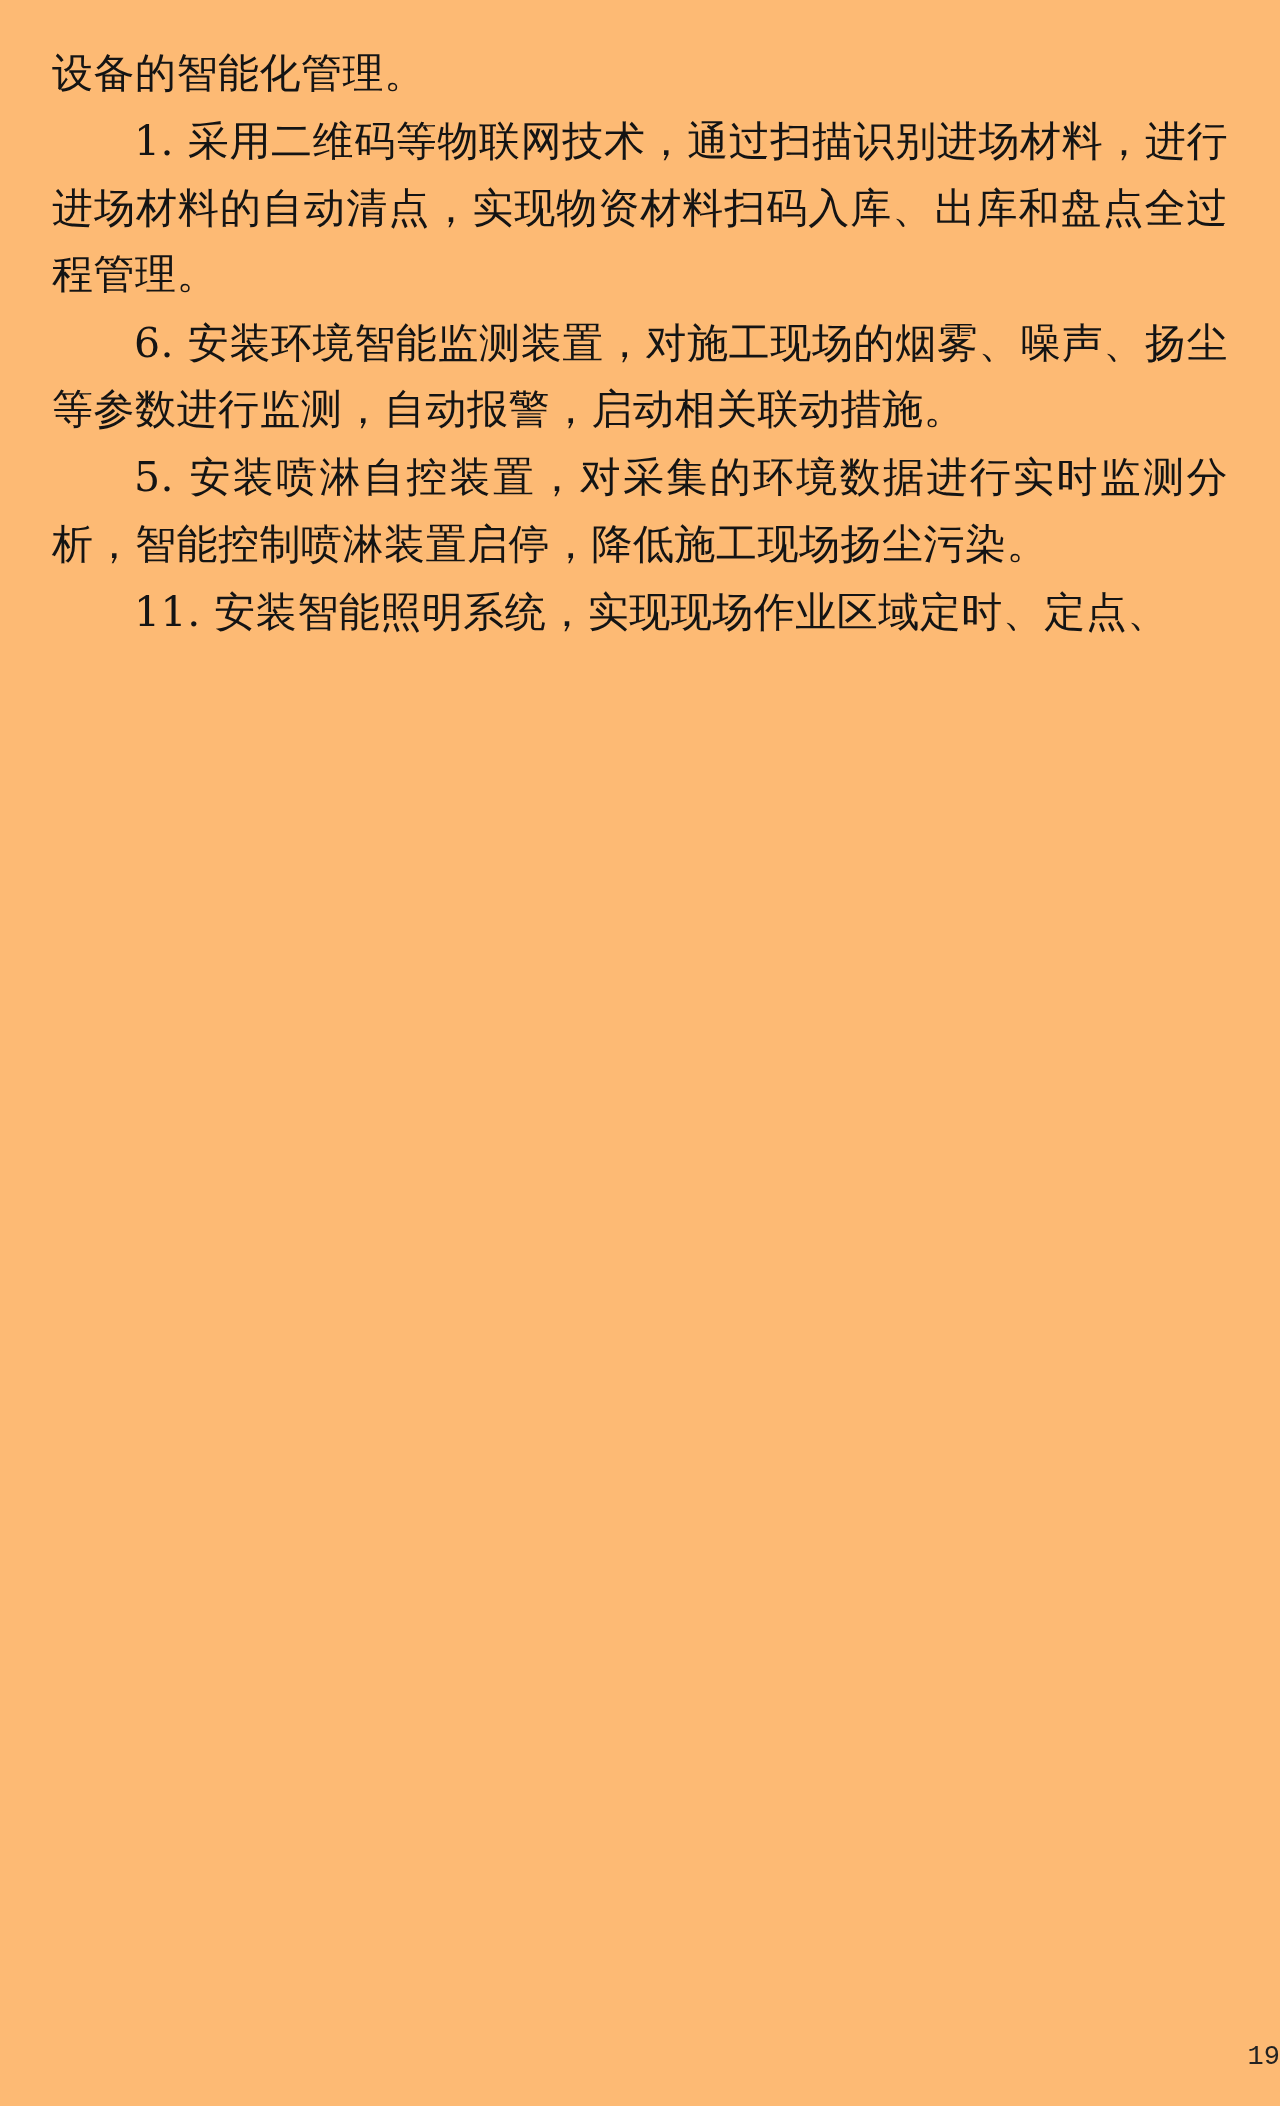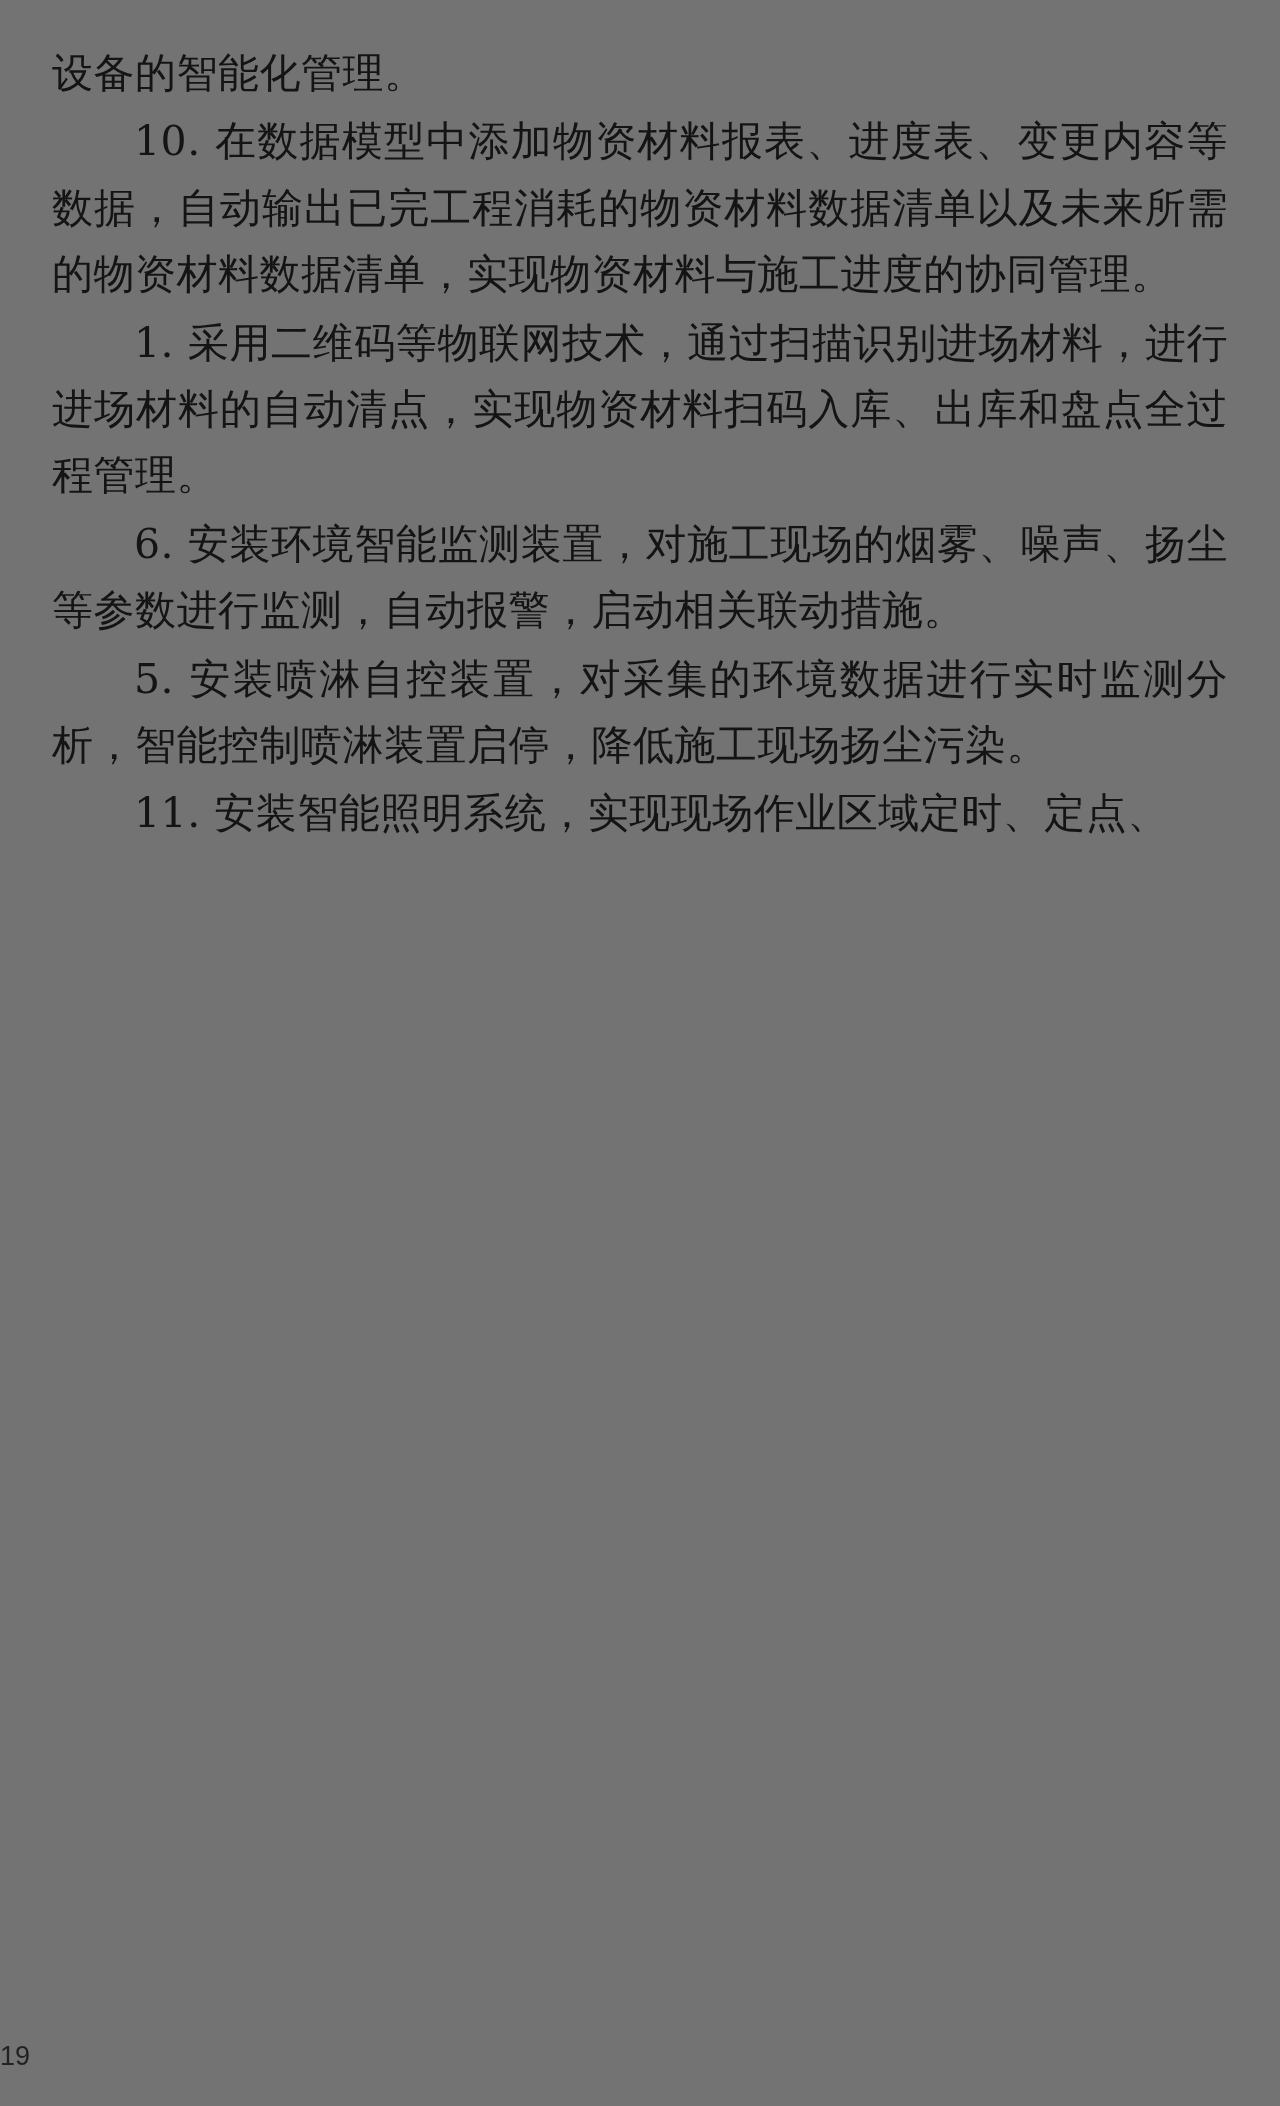--- a/index.html
+++ b/index.html
@@ -13,21 +13,21 @@
     font-family: "DejaVu Serif", "Liberation Serif", serif;
     color: #1a1a1a;
     position: relative;
   }
   .page {
     width: 1280px;
     min-height: 2106px;
     box-sizing: border-box;
     padding: 40px 52px 0 52px;
     position: relative;
-    background: #737373;
+    background: #fdba74;
   }
   .body-text {
     font-size: 41px;
     line-height: 1.62;
     letter-spacing: 0.5px;
     text-align: justify;
     text-justify: inter-ideograph;
     color: #141414;
   }
   .para {
@@ -35,34 +35,33 @@
     text-indent: 0;
   }
   .para.indent {
     text-indent: 82px;
   }
   .page-number {
     position: absolute;
     bottom: 34px;
     left: 0;
     width: 100%;
-    text-align: left;
+    text-align: right;
     font-size: 27px;
-    font-family: Liberation Sans, sans-serif;
+    font-family: Liberation Mono, monospace;
     color: #222;
   }
 </style>
 </head>
 <body>
 
 <div class="page">
 
   <div class="body-text">
     <p class="para">设备的智能化管理。</p>
-    <p class="para indent">10. 在数据模型中添加物资材料报表、进度表、变更内容等数据，自动输出已完工程消耗的物资材料数据清单以及未来所需的物资材料数据清单，实现物资材料与施工进度的协同管理。</p>
     <p class="para indent">1. 采用二维码等物联网技术，通过扫描识别进场材料，进行进场材料的自动清点，实现物资材料扫码入库、出库和盘点全过程管理。</p>
     <p class="para indent">6. 安装环境智能监测装置，对施工现场的烟雾、噪声、扬尘等参数进行监测，自动报警，启动相关联动措施。</p>
     <p class="para indent">5. 安装喷淋自控装置，对采集的环境数据进行实时监测分析，智能控制喷淋装置启停，降低施工现场扬尘污染。</p>
     <p class="para indent">11. 安装智能照明系统，实现现场作业区域定时、定点、</p>
   </div>
 
   <div class="page-number">19</div>
 
 </div>
 

